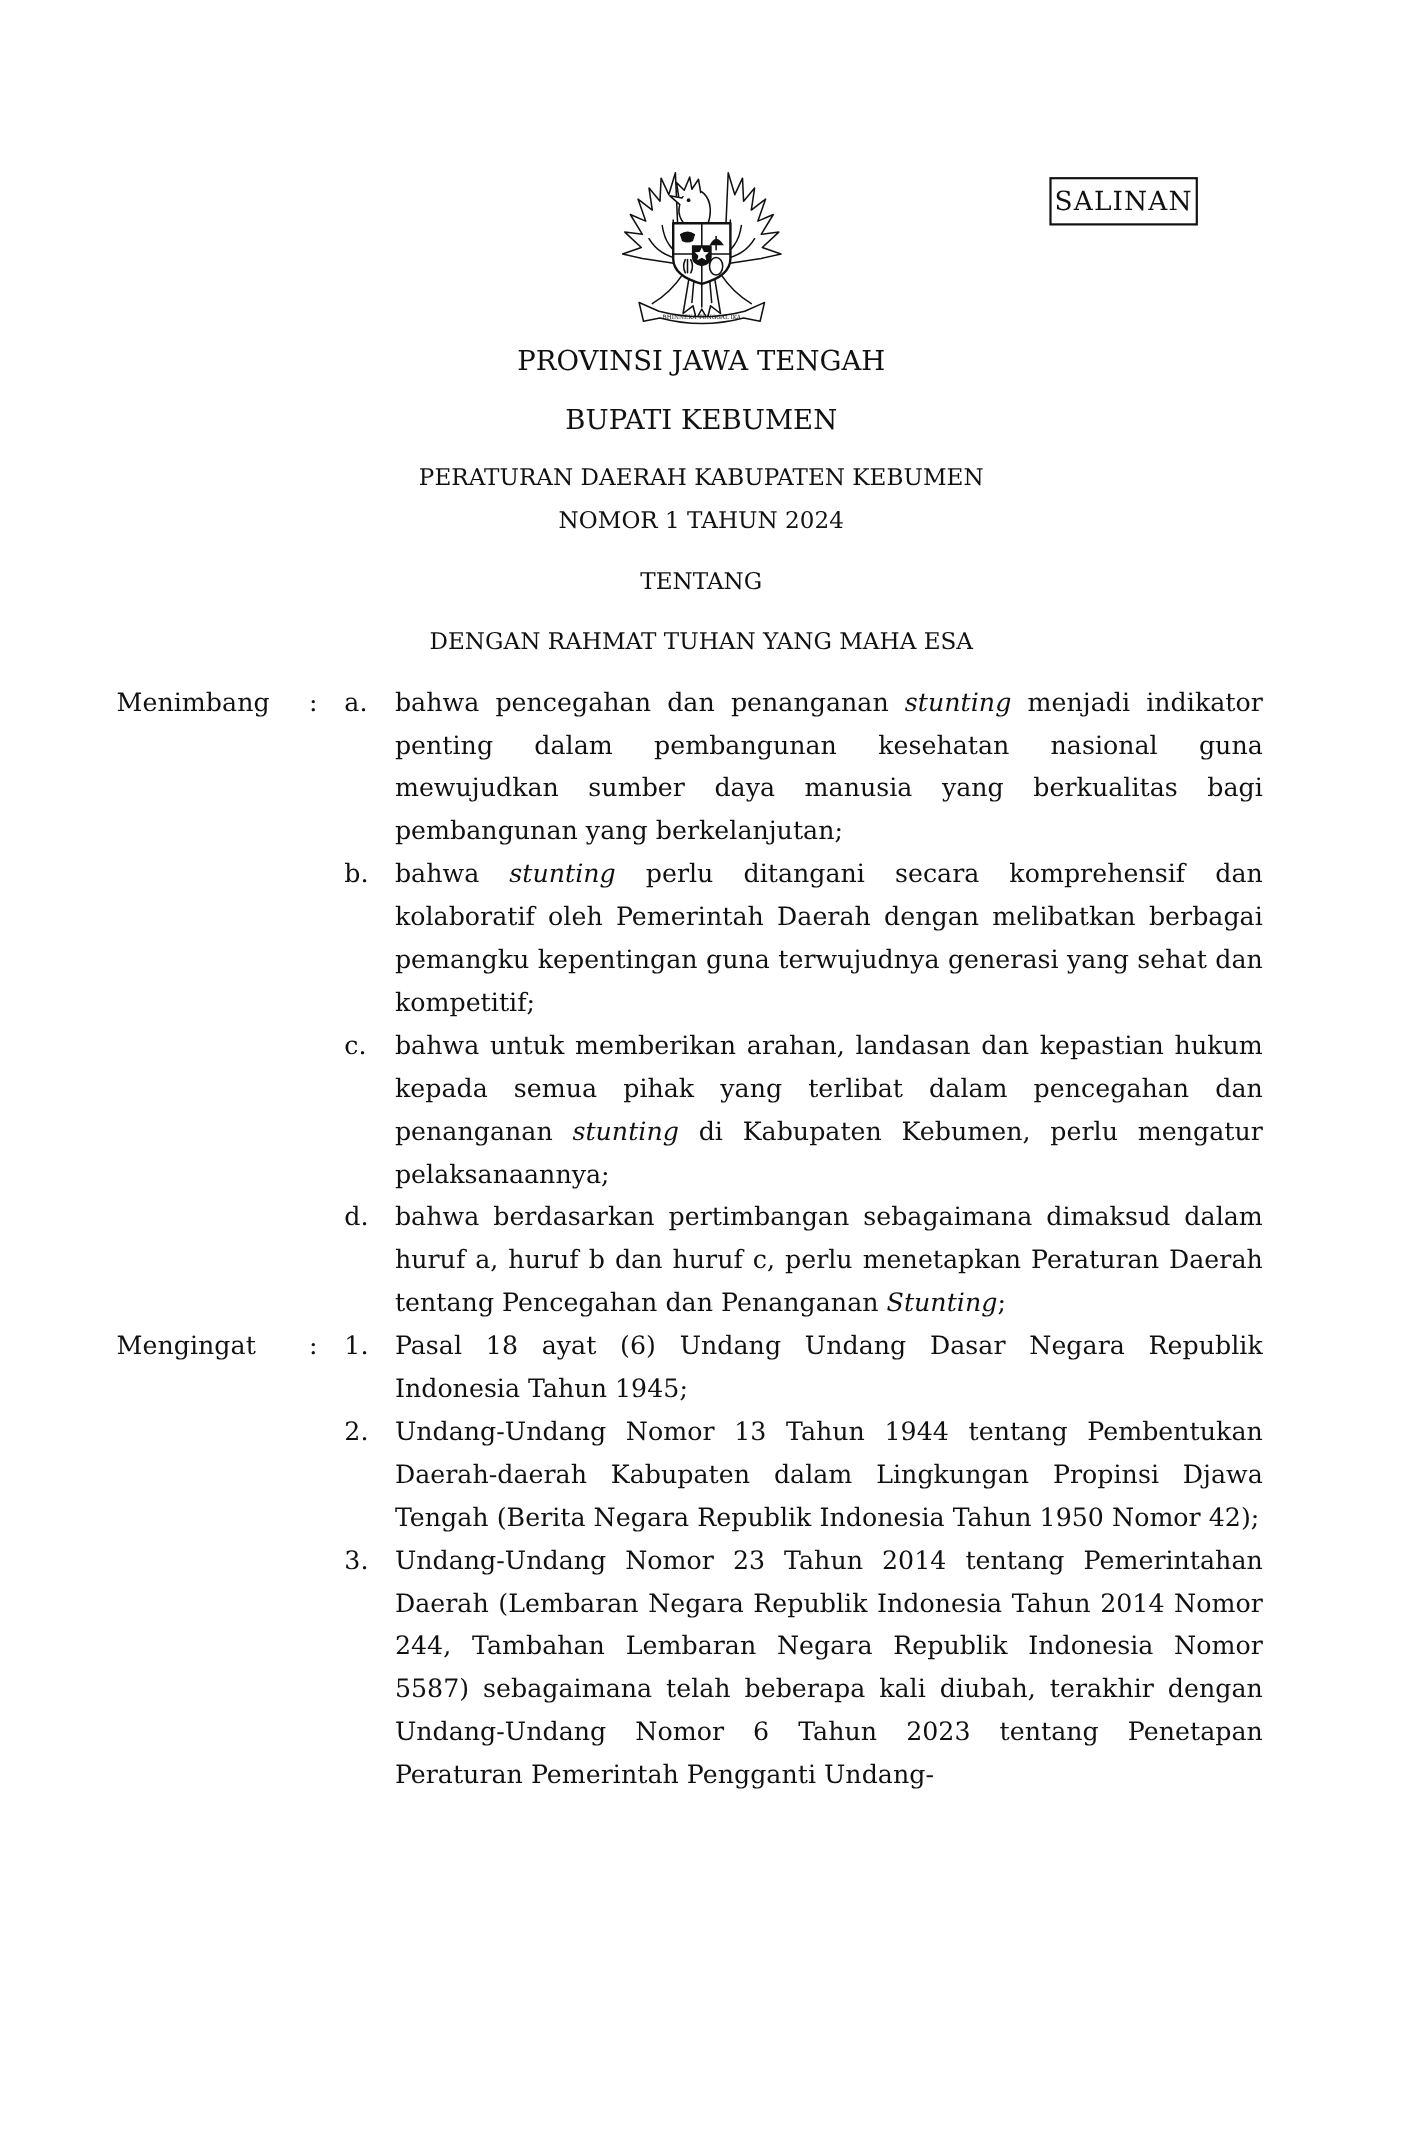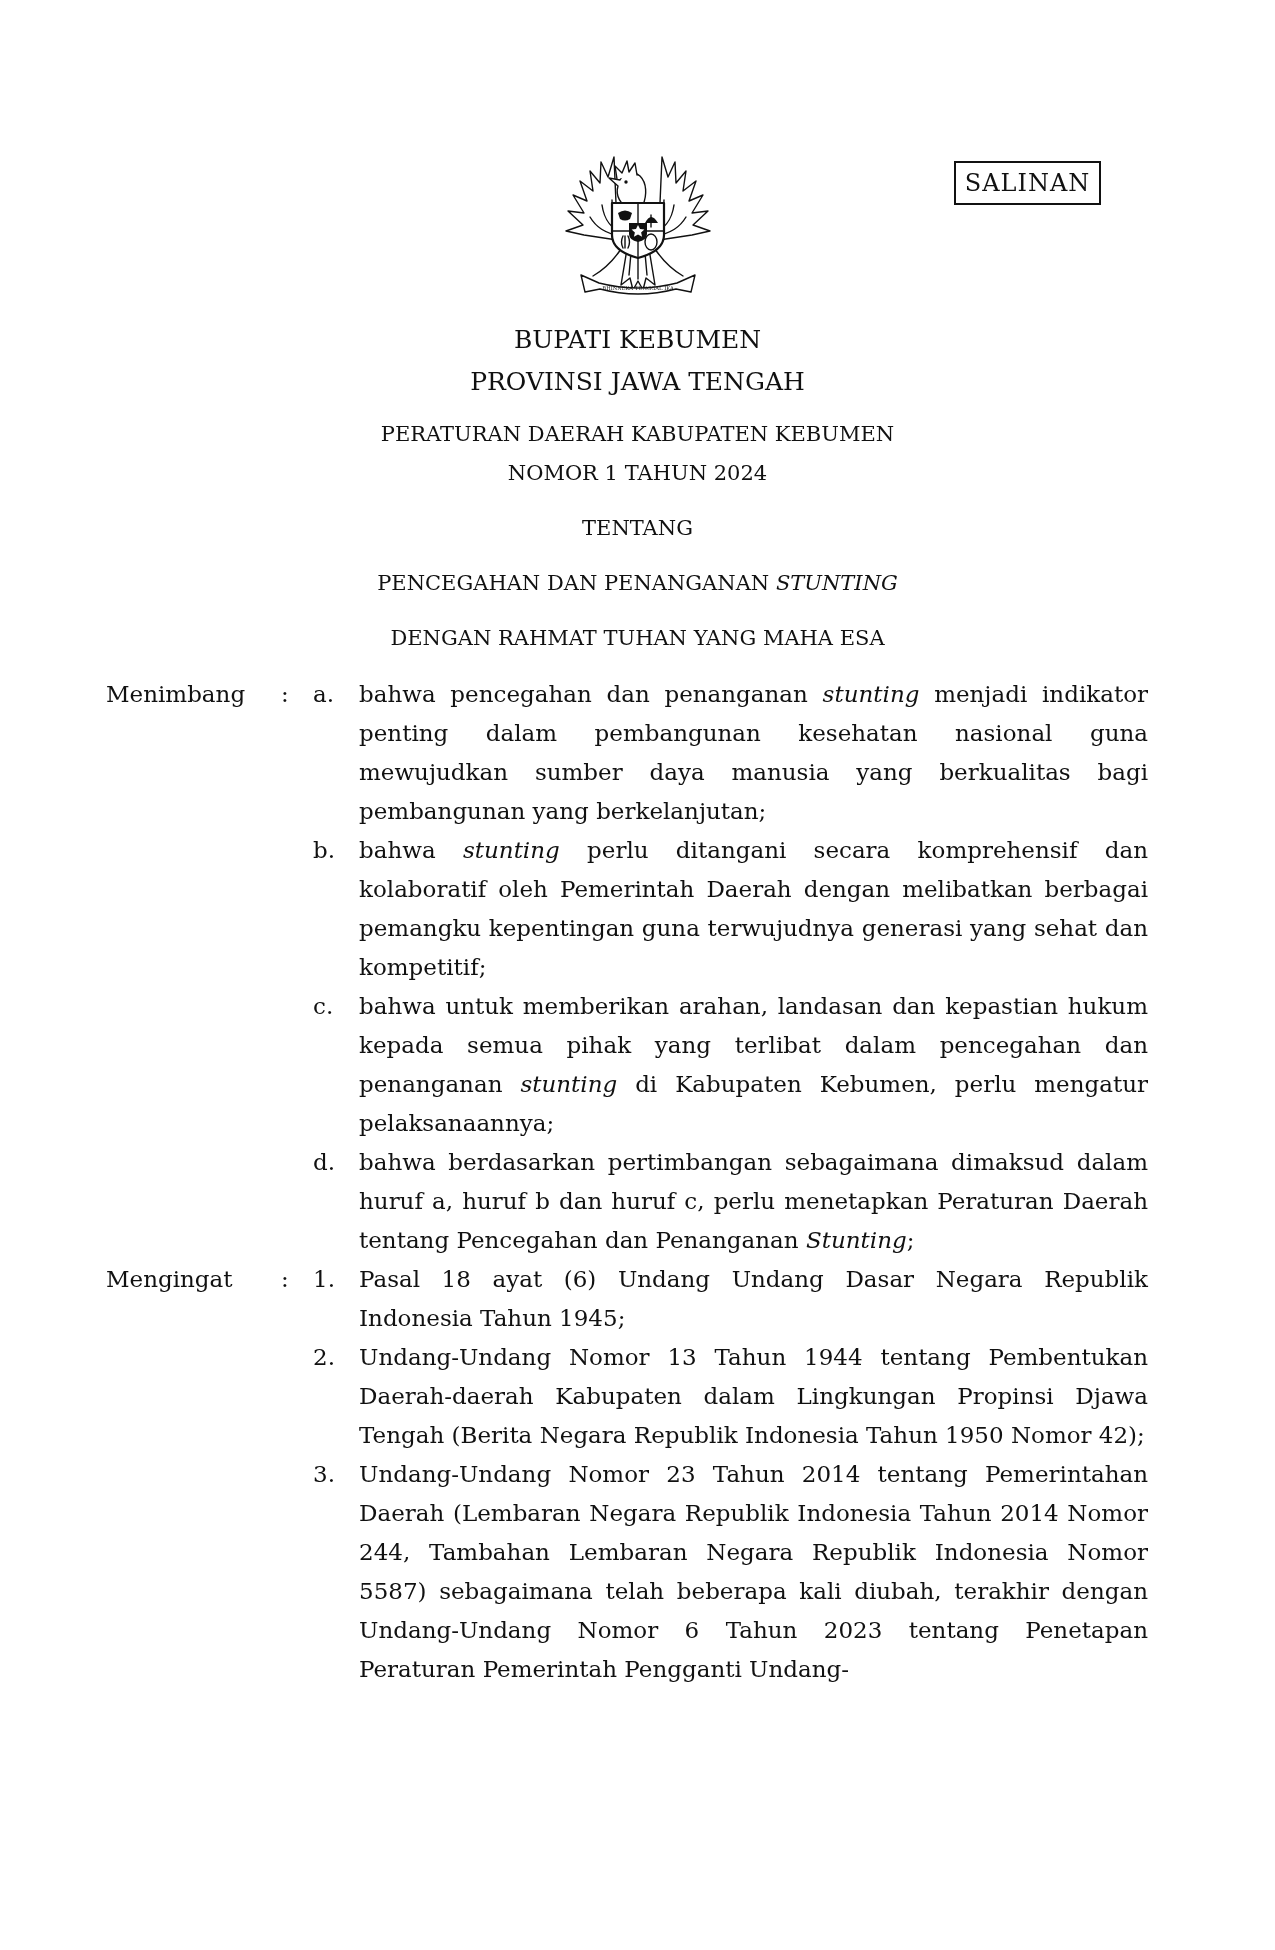--- a/index.html
+++ b/index.html
@@ -18,21 +18,21 @@
   .page {
     position: relative;
     width: 1275px;
     height: 1950px;
     background: #ffffff;
   }
   .stamp {
     position: absolute;
     top: 161px;
     left: 954px;
-    width: 147px;
+    width: 135px;
     height: 44px;
     border: 2px solid #111111;
     display: flex;
     align-items: center;
     justify-content: center;
     font-size: 24px;
     letter-spacing: 1px;
     box-sizing: border-box;
   }
   .masthead {
@@ -117,29 +117,28 @@
 
         <ellipse cx="86" cy="97" rx="6" ry="8" fill="#fff"></ellipse>
 
         <path d="M64,78 L82,78 L82,89 Q82,95 73,97 Q64,95 64,89 Z" fill="#111" stroke="none"></path>
         <path d="M73,80 l2,4 4.4,.4 -3.3,3 1,4.3 -4.1,-2.3 -4.1,2.3 1,-4.3 -3.3,-3 4.4,-.4 z" fill="#fff" stroke="none"></path>
 
         <path d="M16,130 L34,138 Q73,148 112,138 L130,130 L126,147 L111,144 Q73,154 35,144 L20,147 Z"></path>
         <text x="73" y="145" text-anchor="middle" font-size="5.2" fill="#111" stroke="none">BHINNEKA TUNGGAL IKA</text>
       </g>
     </svg>
+    <div class="mast-line">PROVINSI JAWA TENGAH</div>
     <div class="mast-line first">BUPATI KEBUMEN</div>
-    <div class="mast-line">PROVINSI JAWA TENGAH</div>
   </div>
 
   <div class="title-block">
     <div class="title-line gap-group">PERATURAN DAERAH KABUPATEN KEBUMEN</div>
     <div class="title-line">NOMOR 1 TAHUN 2024</div>
     <div class="title-line gap-section">TENTANG</div>
-    <div class="title-line gap-section">PENCEGAHAN DAN PENANGANAN <i>STUNTING</i></div>
     <div class="title-line gap-section">DENGAN RAHMAT TUHAN YANG MAHA ESA</div>
   </div>
 
   <div class="preamble">
 
     <div class="clause">
       <div class="clause-label">Menimbang</div>
       <div class="clause-colon">:</div>
       <div class="clause-items">
         <div class="item">

